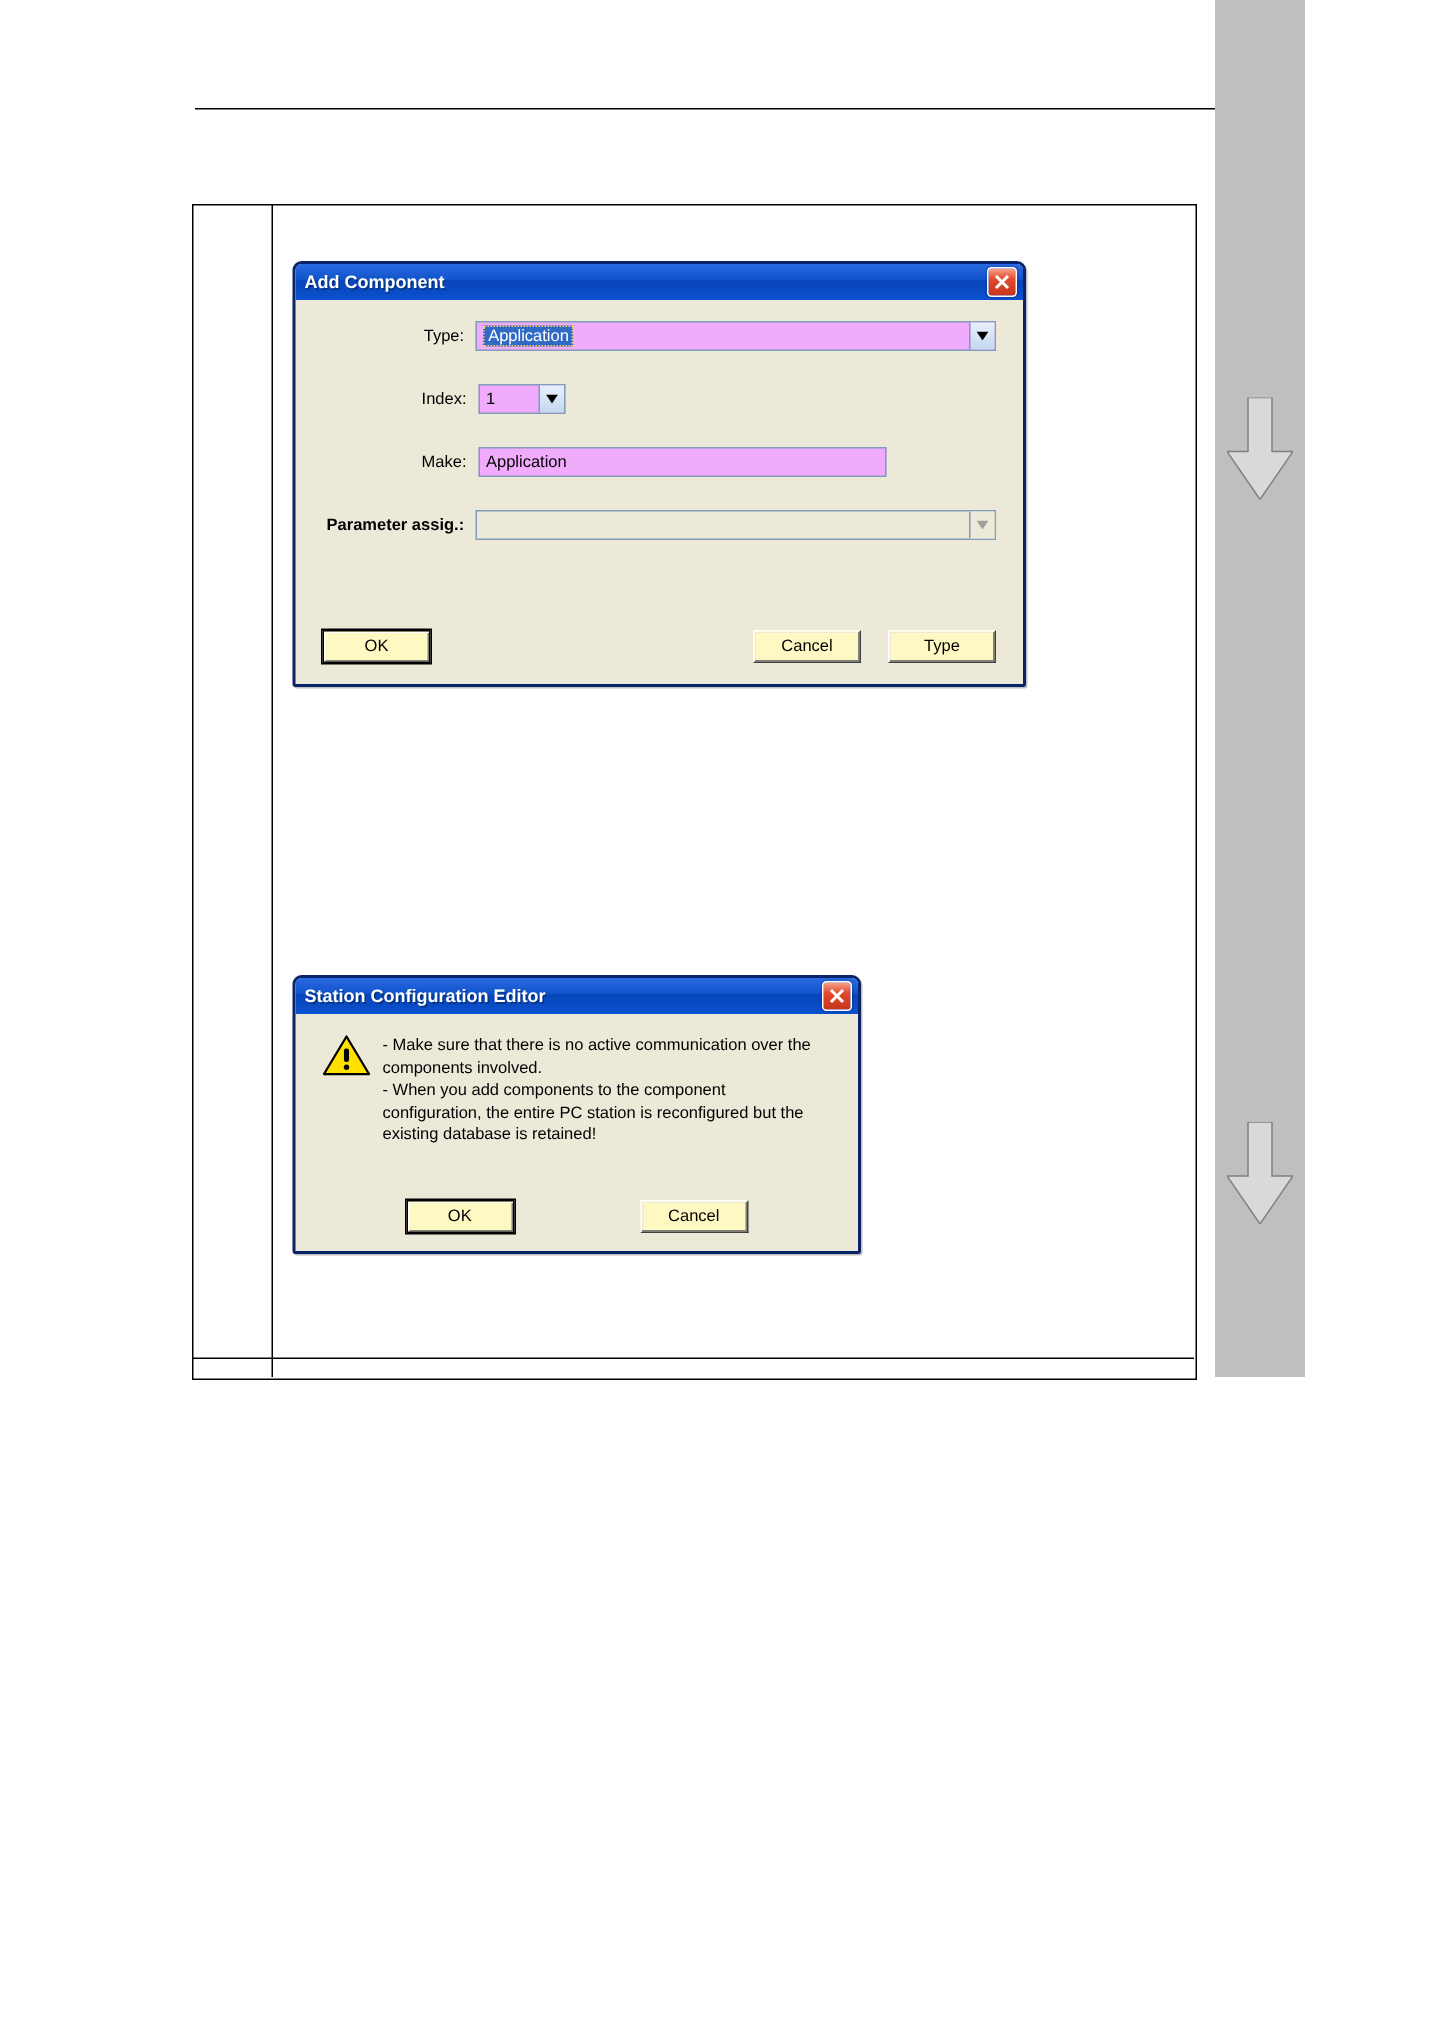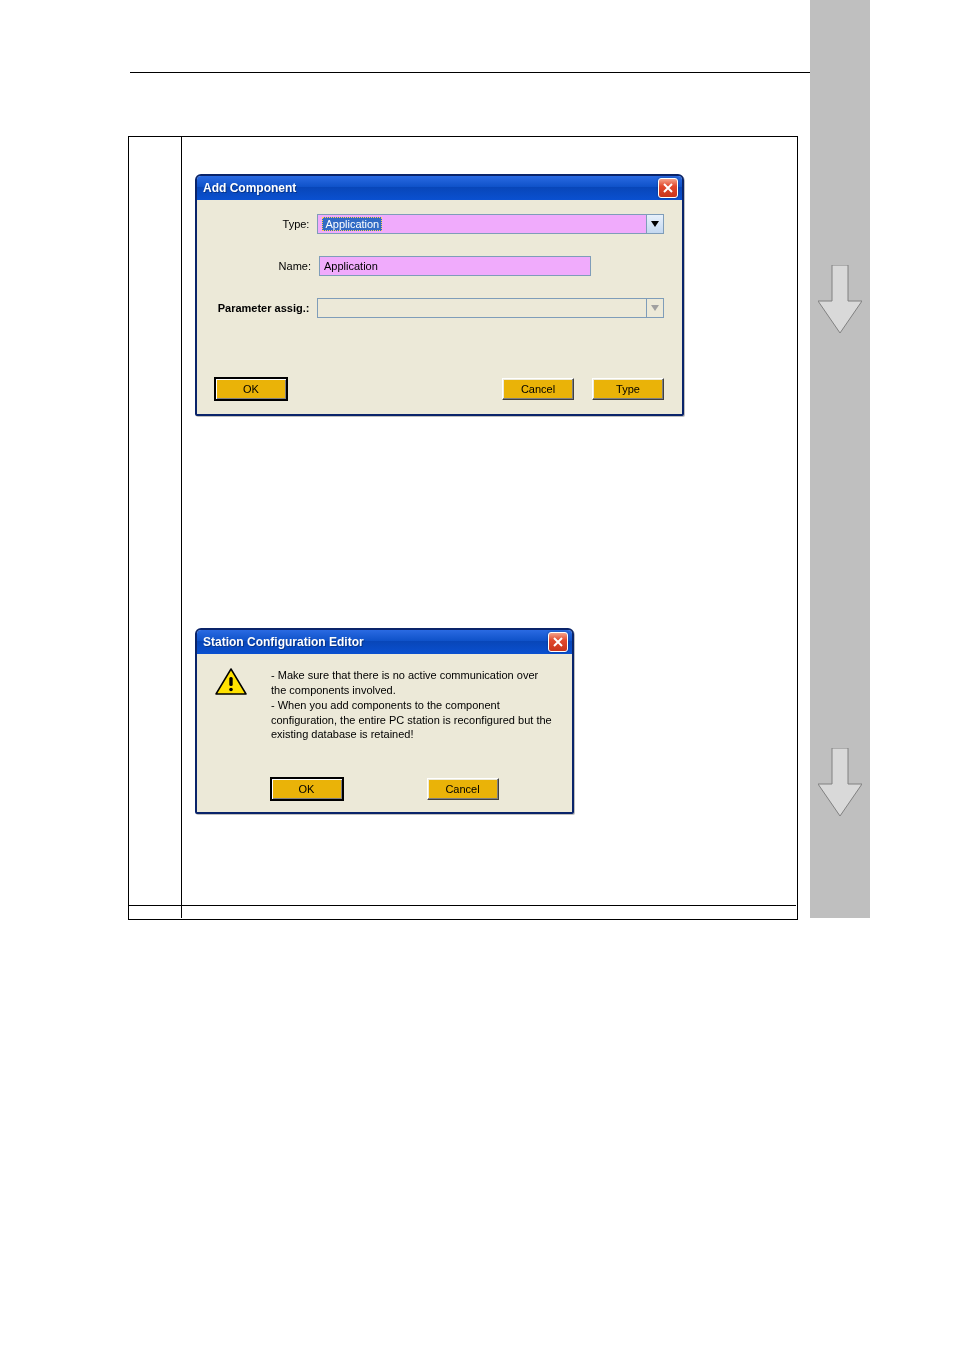--- a/index.html
+++ b/index.html
@@ -163,42 +163,42 @@
   .xp-select.disabled .drop-btn svg path { fill: #a0a0a0; }
 
   .xp-button-row {
     display: flex;
     justify-content: space-between;
     padding: 4px 0 0 0;
   }
   .xp-button {
     min-width: 72px;
     height: 22px;
-    background: #eab308;
+    background: #fef9c3;
     border: 1px solid #000;
     border-top-color: #fff;
     border-left-color: #fff;
     border-right-color: #404040;
     border-bottom-color: #404040;
     box-shadow: inset -1px -1px 0 #808080, inset 1px 1px 0 #ece9d8;
     font-family: Tahoma, Arial, sans-serif;
     font-size: 11px;
     text-align: center;
     line-height: 20px;
     cursor: pointer;
     padding: 0 10px;
   }
   .xp-button.default {
     border: 1px solid #000;
     box-shadow: 0 0 0 1px #000, inset 1px 1px 0 #fff, inset -1px -1px 0 #808080;
   }
 
   .warn-row {
     display: flex;
-    gap: 24px;
+    gap: 8px;
     padding: 4px 4px 12px 4px;
   }
   .warn-icon {
     flex: 0 0 auto;
     width: 32px;
     height: 28px;
   }
   .warn-text {
     line-height: 1.35;
   }
@@ -251,23 +251,34 @@
         <div class="xp-select selected-highlight" style="width:352px;">
           <span class="select-text">Application</span>
           <div class="drop-btn">
             <svg width="8" height="6" viewBox="0 0 8 6">
                 <path d="M0 0 H8 L4 6 Z" fill="#000"></path>
               </svg>
           </div>
         </div>
       </div>
 
-
       <div class="form-row">
-        <div class="form-label">Name:</div>
+        <div class="form-label">Index:</div>
+        <div class="xp-select" style="width:58px;">
+          <span>1</span>
+          <div class="drop-btn">
+            <svg width="8" height="6" viewBox="0 0 8 6">
+                <path d="M0 0 H8 L4 6 Z" fill="#000"></path>
+              </svg>
+          </div>
+        </div>
+      </div>
+
+      <div class="form-row">
+        <div class="form-label">Make:</div>
         <input class="xp-input" style="width: 272px;" value="Application">
       </div>
 
       <div class="form-row" style="margin-bottom:56px;font-weight:bold;">
         <div class="form-label">Parameter assig.:</div>
         <div class="xp-select disabled" style="width:352px;">
           <span></span>
           <div class="drop-btn">
             <svg width="8" height="6" viewBox="0 0 8 6">
                 <path d="M0 0 H8 L4 6 Z" fill="#808080"></path>
@@ -279,21 +290,21 @@
       <div class="xp-button-row">
         <button class="xp-button default">OK</button>
         <div style="display:flex; gap:18px;">
           <button class="xp-button">Cancel</button>
           <button class="xp-button">Type</button>
         </div>
       </div>
     </div>
   </div>
 
-  <div class="xp-dialog" style="left:195px; top:628px; width:375px;">
+  <div class="xp-dialog" style="left:195px; top:650px; width:375px;">
     <div class="xp-titlebar">
       <div class="xp-title">Station Configuration Editor</div>
       <div class="xp-close">
         <svg width="10" height="10" viewBox="0 0 10 10">
           <path d="M1 1 L9 9 M9 1 L1 9" stroke="#fff" stroke-width="2"></path>
         </svg>
       </div>
     </div>
     <div class="xp-body" style="padding:10px 14px 12px 14px;">
       <div class="warn-row">

